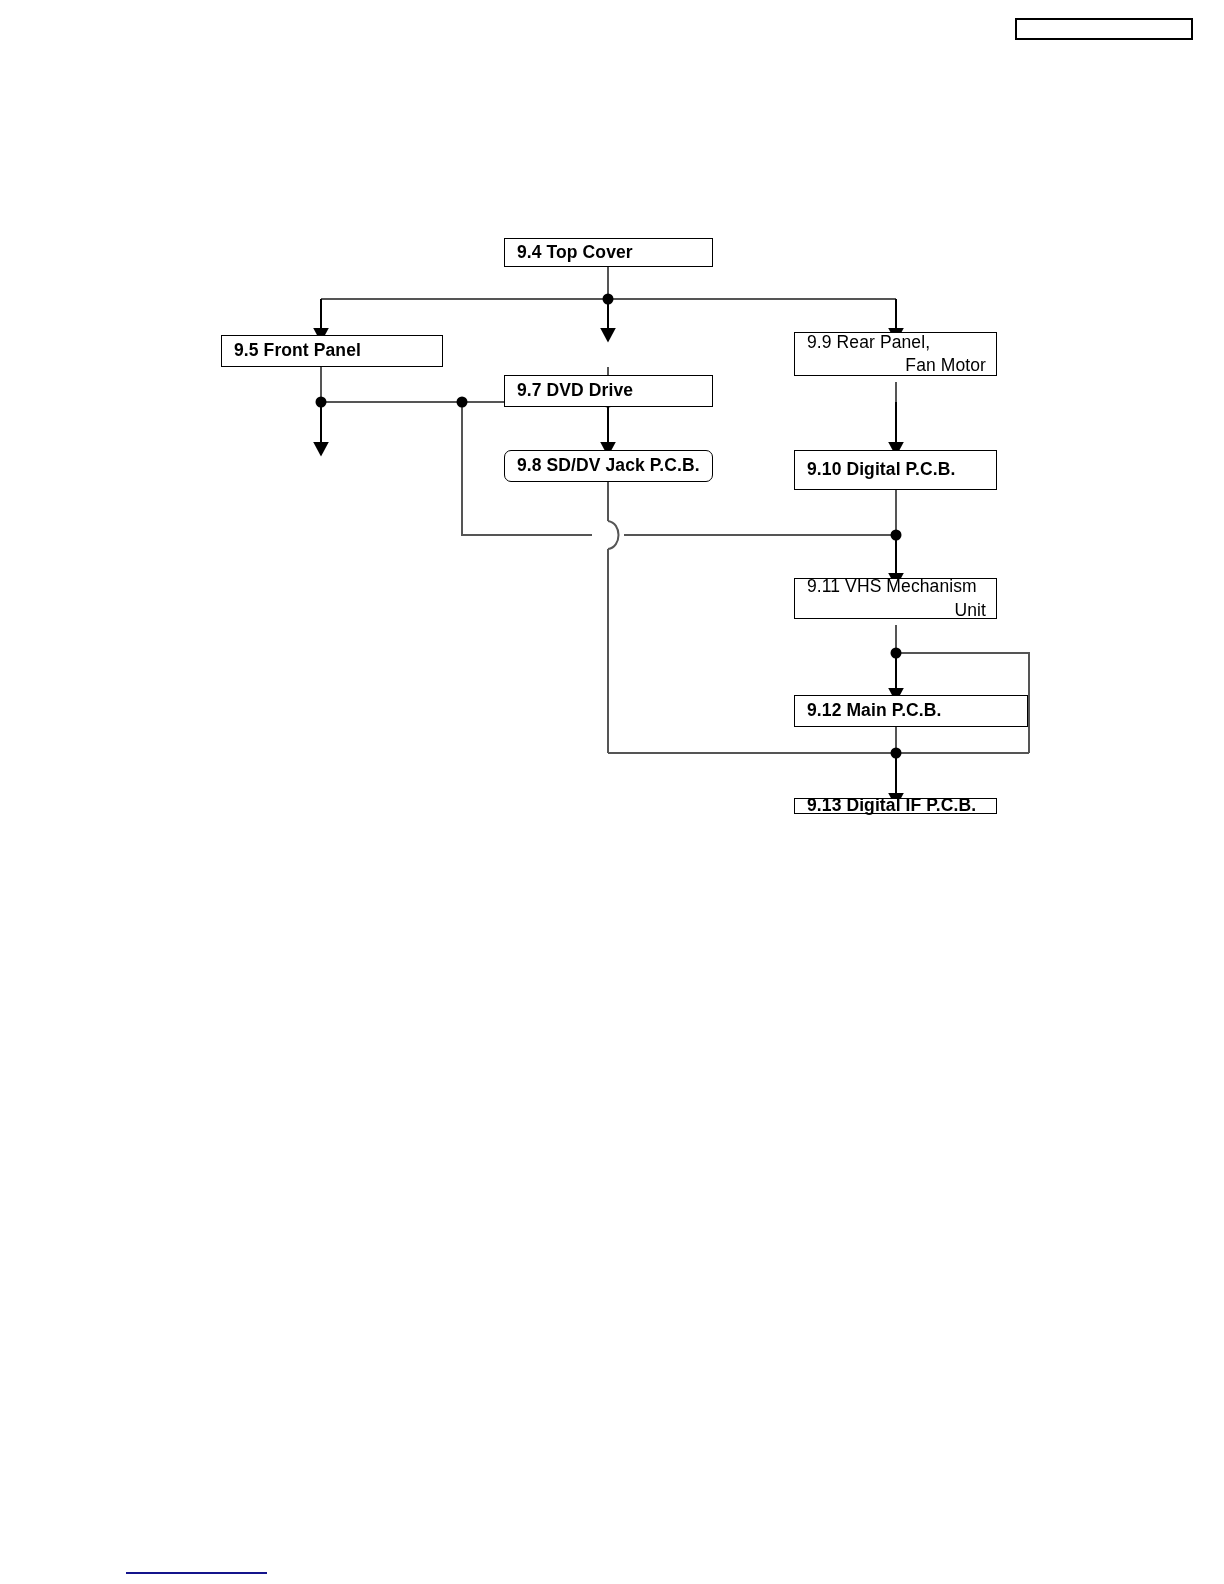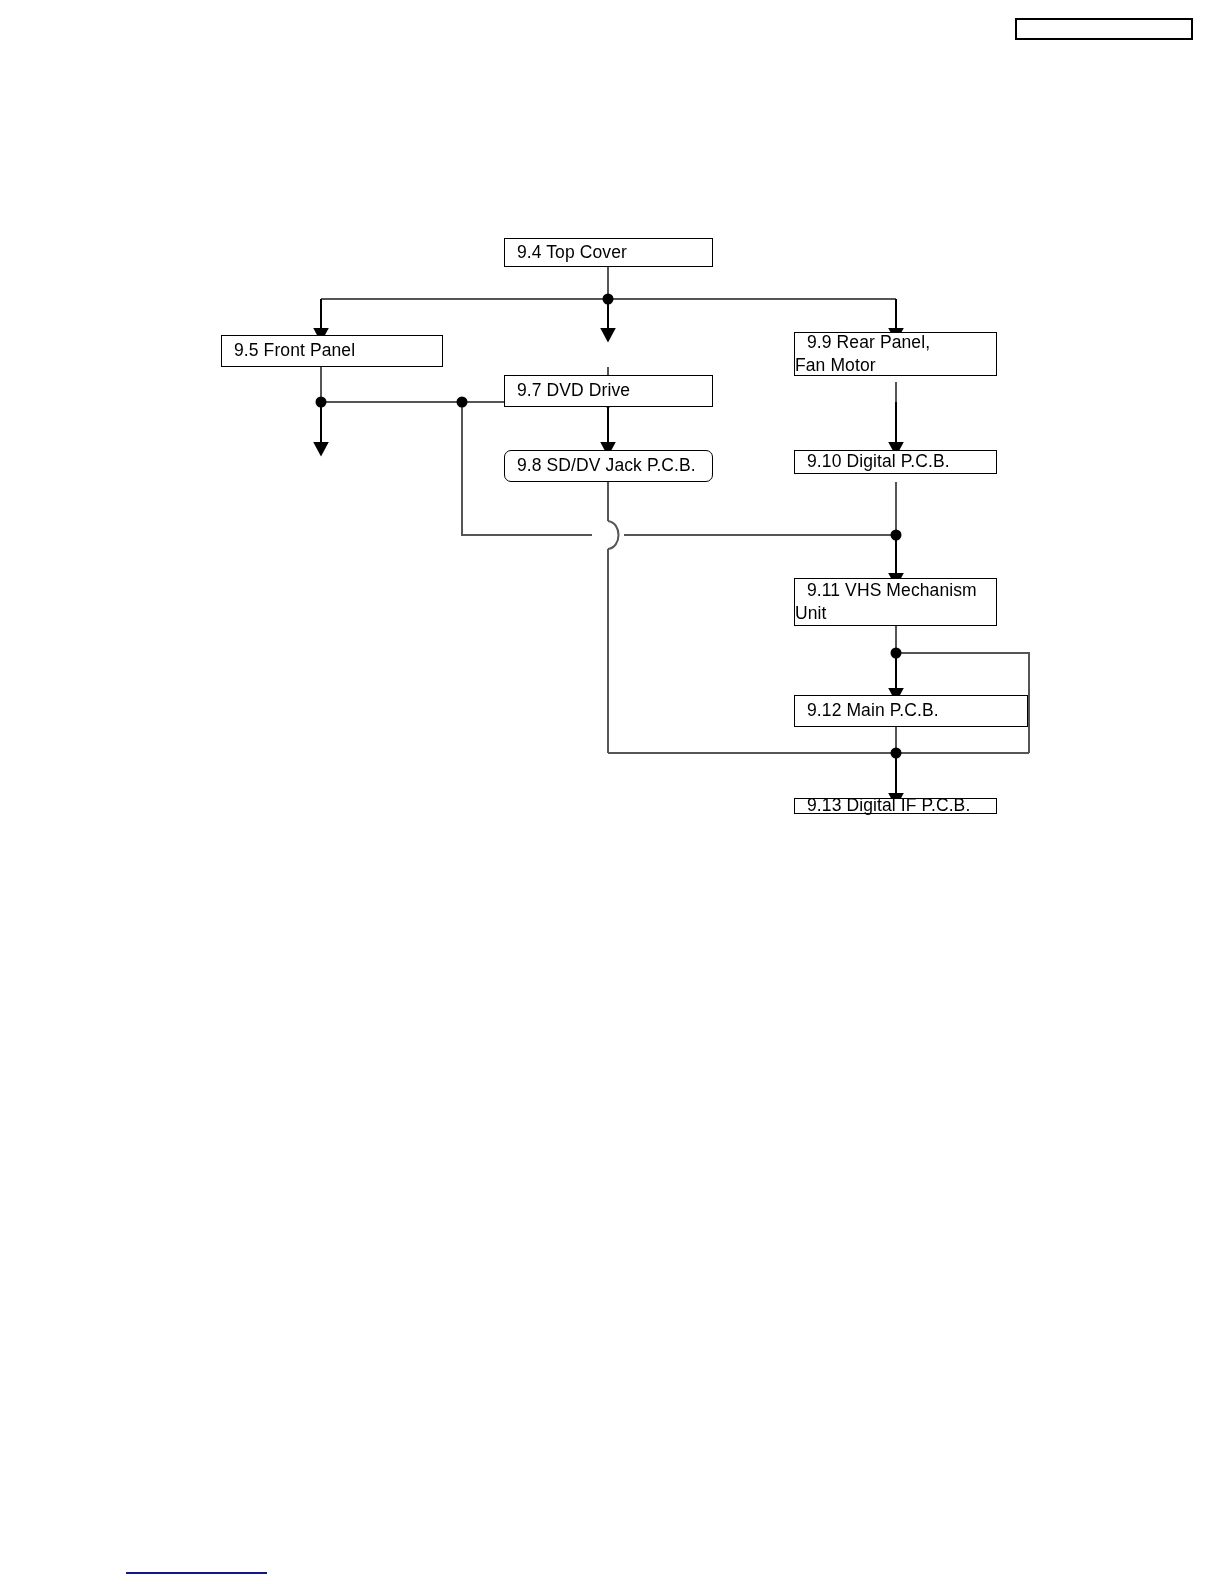--- a/index.html
+++ b/index.html
@@ -62,23 +62,23 @@
   }
   .node .line1, .node .line2 {
     display: block;
     white-space: nowrap;
   }
   .node.single {
     text-align: left;
     align-items: flex-start;
     padding-left: 12px;
   }
-  .node.single .line1 { text-align: right; }
+  .node.single .line1 { text-align: right; font-weight: bold; }
   .node.multi .line1 { text-align: left; width: 100%; padding-left: 12px; box-sizing: border-box; }
-  .node.multi .line2 { text-align: left; width: 100%; box-sizing: border-box; padding-right: 10px; }
+  .node.multi .line2 { text-align: right; width: 100%; box-sizing: border-box; padding-right: 10px; }
 </style>
 </head>
 <body>
 
 <div id="page">
 
   <div class="header-box"></div>
 
   <div class="footer-rule"></div>
 
@@ -170,25 +170,25 @@
   <div class="node multi" style="left:794px; top:332px; width:203px; height:44px;">
     <span class="line1">9.9 Rear Panel,</span>
     <span class="line2">Fan Motor</span>
   </div>
 
 
   <div class="node single" style="left:504px; top:450px; width:209px; height:32px;border-radius:7px;">
     <span class="line1">9.8 SD/DV Jack P.C.B.</span>
   </div>
 
-  <div class="node single" style="left:794px; top:450px; width:203px; height:24px;">
+  <div class="node single" style="left:794px; top:450px; width:203px; height:40px;">
     <span class="line1">9.10 Digital P.C.B.</span>
   </div>
 
-  <div class="node multi" style="left:794px; top:578px; width:203px; height:48px;">
+  <div class="node multi" style="left:794px; top:578px; width:203px; height:41px;">
     <span class="line1">9.11 VHS Mechanism</span>
     <span class="line2">Unit</span>
   </div>
 
   <div class="node single" style="left:794px; top:695px; width:234px; height:32px;">
     <span class="line1">9.12 Main P.C.B.</span>
   </div>
 
   <div class="node single" style="left:794px; top:798px; width:203px; height:16px;">
     <span class="line1">9.13 Digital IF P.C.B.</span>

